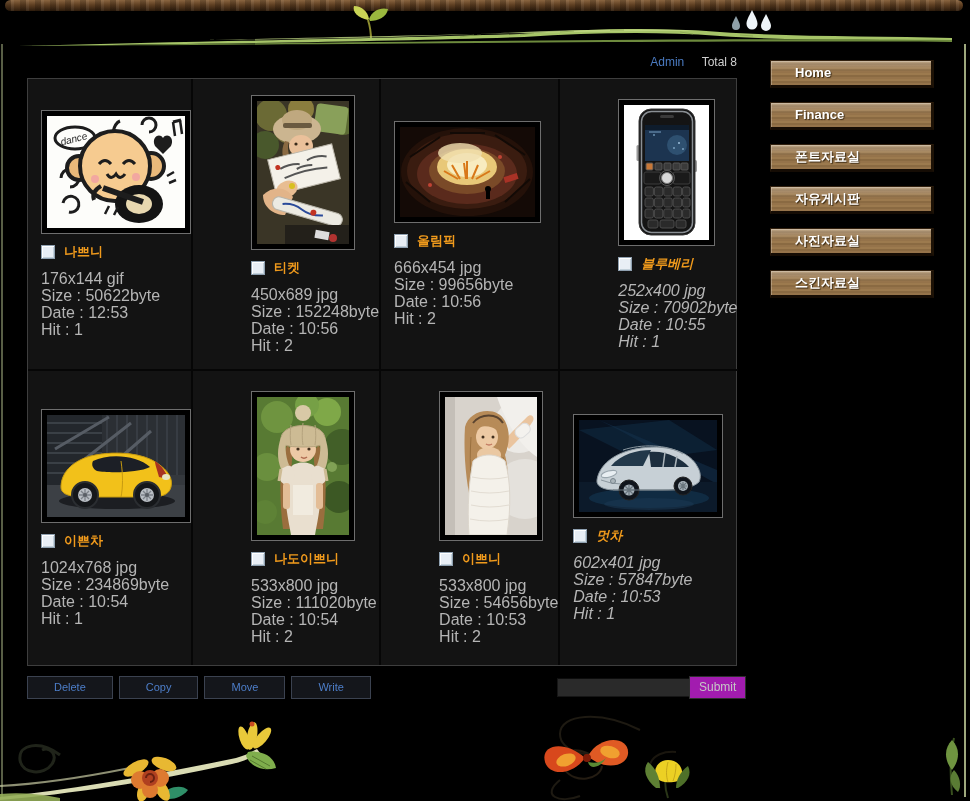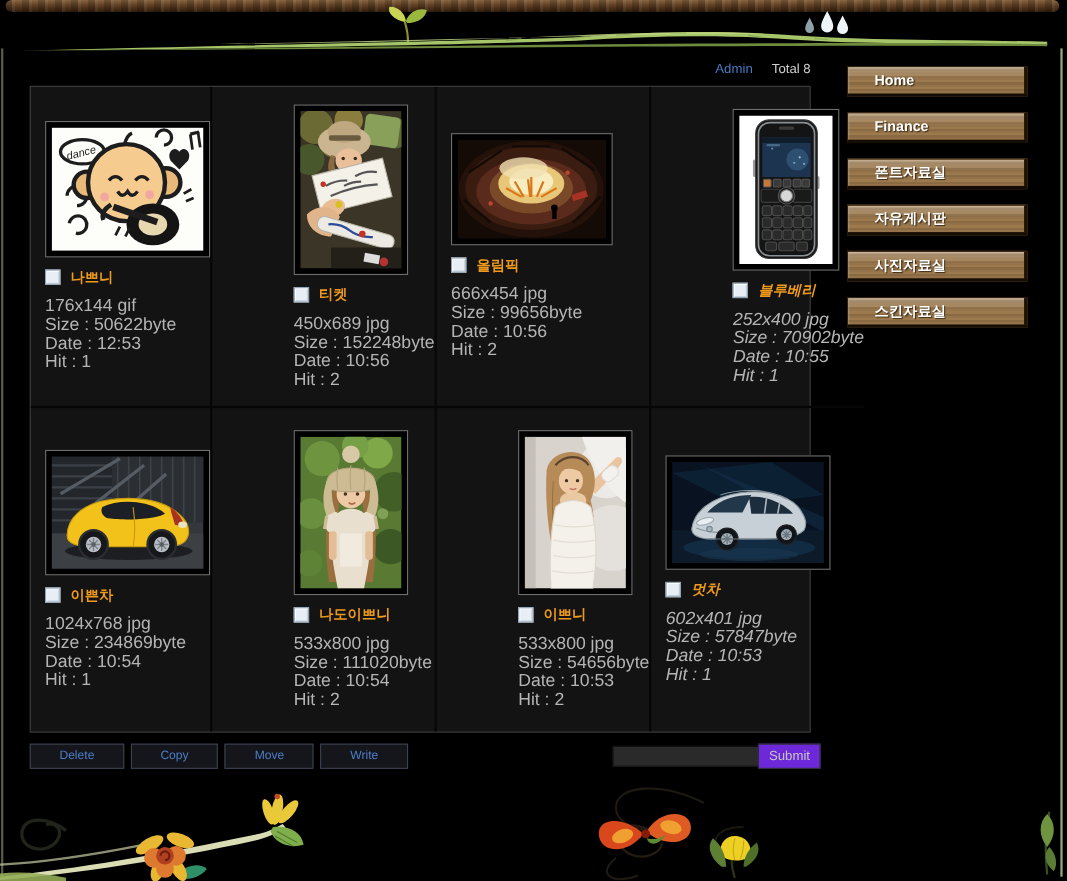--- a/index.html
+++ b/index.html
@@ -37,37 +37,37 @@
 
   
   .panel{position:absolute;left:27px;top:78px;width:710px;height:588px;background:#131313;
     border:1px solid #3e3e3e;box-sizing:border-box;
     display:grid;grid-template-columns:repeat(4,1fr);grid-template-rows:292px 1fr;}
   .cell{display:flex;flex-direction:column;justify-content:center;box-sizing:border-box;
     border-right:2px solid #060606;}
   .cell.last-col{border-right:none;font-style:italic;}
   .cell.row-1{border-bottom:2px solid #060606;}
   .inner{display:flex;flex-direction:column;align-items:flex-start;margin-left:13px;}
-  .cell.sm .inner{margin-left:36px;padding-left:38px;}
+  .cell.sm .inner{margin-left:20px;padding-left:38px;}
   .frame{display:inline-block;border:1px solid #6e6e6e;background:#000;padding:5px;line-height:0;cursor:pointer;}
   .title-row{display:flex;align-items:center;margin-top:9px;}
   .checkbox{width:12px;height:12px;background:#e8eef5;border:1px solid #8fa0b0;
     box-shadow:inset 1px 1px 0 #ffffff, inset -1px -1px 0 #c2d0da;cursor:pointer;}
   .title{color:#f09a1c;font-weight:bold;font-size:13px;margin-left:9px;cursor:pointer;}
   .info{margin-top:9px;font-size:16px;color:#b5b5b5;line-height:17px;white-space:nowrap;}
 
   
   .actions{position:absolute;left:27px;top:676px;display:flex;}
   .action-btn{margin-right:6px;padding:4px 26px 5px;font-size:11px;color:#4d7ec9;
     background:#14161b;border:1px solid #3b4250;cursor:pointer;font-family:inherit;}
   .search-input{position:absolute;left:557px;top:678px;width:126px;height:17px;
     background:#2a2a2a;border:1px solid #161616;border-top-color:#0d0d0d;color:#ddd;
     font-size:11px;padding:0 3px;}
   .submit-btn{position:absolute;left:689px;top:676px;padding:3px 9px 4px;font-size:12px;
-    color:#c6c6c6;background:#6d28d9;border:1px solid #2e2e2e;cursor:pointer;font-family:inherit;}
+    color:#c6c6c6;background:#a21caf;border:1px solid #2e2e2e;cursor:pointer;font-family:inherit;}
 
   .bottom-decor{position:absolute;left:0;top:700px;}
 </style>
 </head>
 <body>
 
 <div id="stage">
 
   <div class="wood-bar"></div>
   <svg class="sprout" width="42" height="34" viewBox="0 0 42 34">

